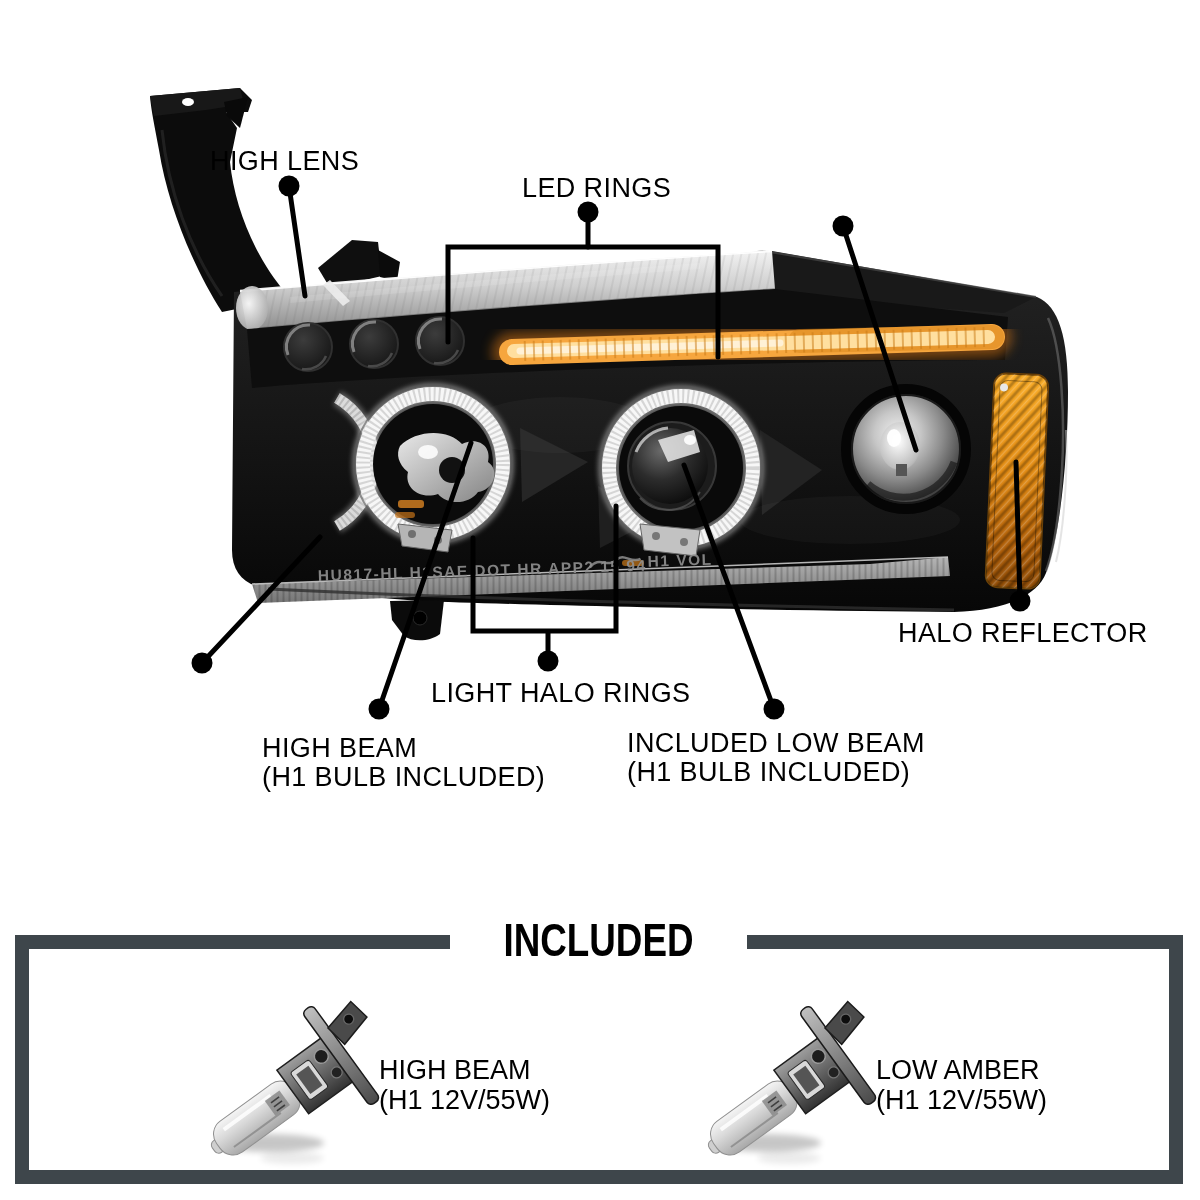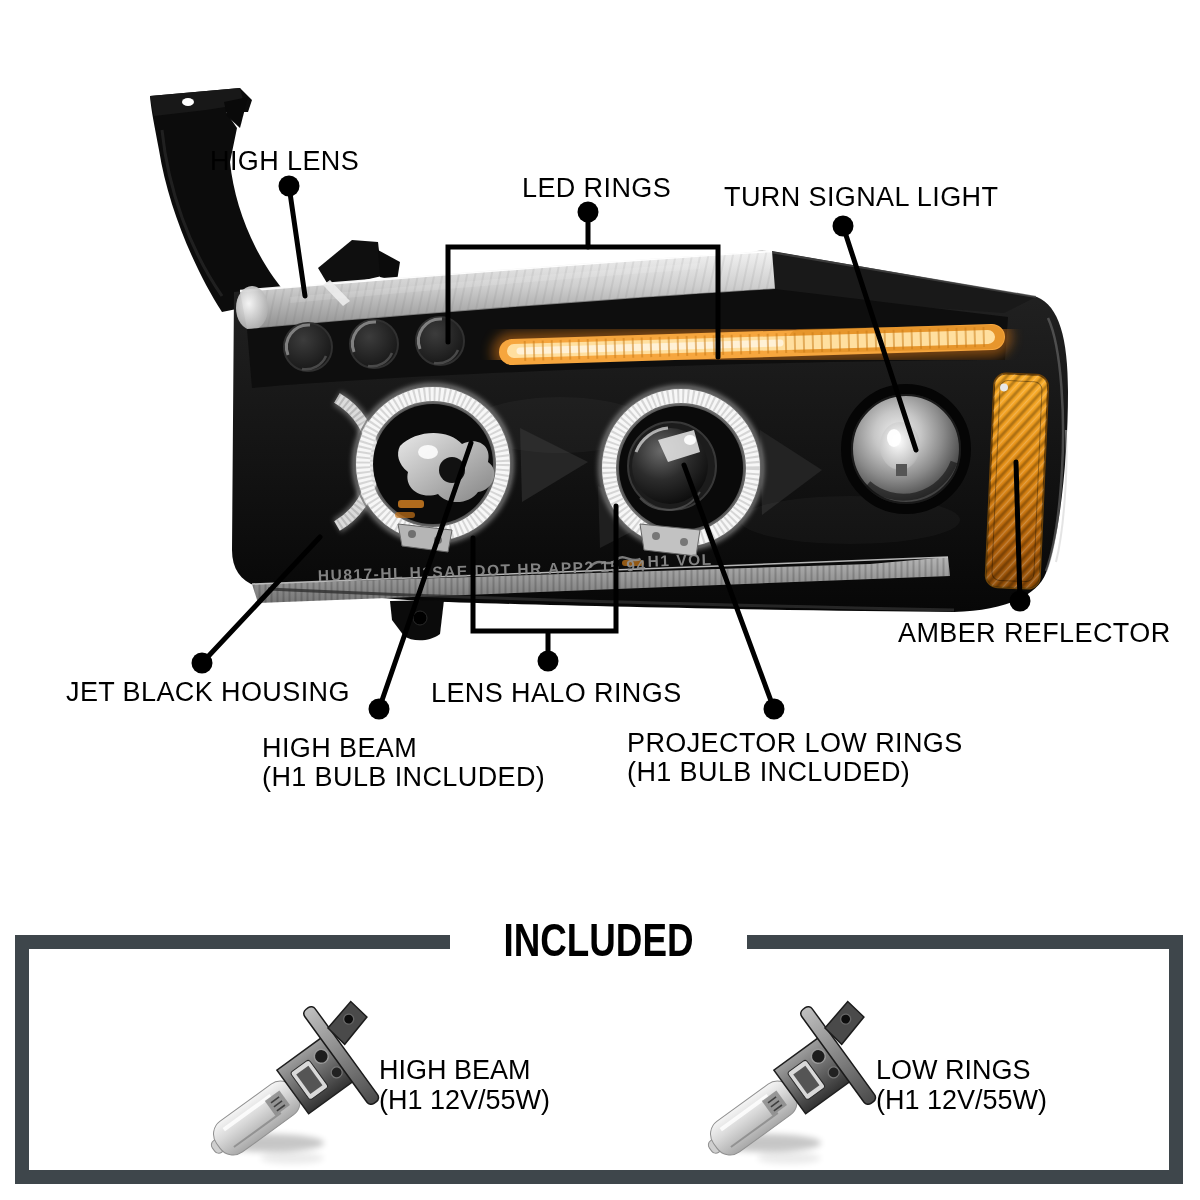--- a/index.html
+++ b/index.html
@@ -302,51 +302,49 @@
         <circle cx="379" cy="709" r="10.5"></circle>
       <circle cx="548" cy="661" r="10.5"></circle>
         <circle cx="774" cy="709" r="10.5"></circle>
     </g>
   </svg>
 
   <div class="callout-label" style="left:210px;top:146px">HIGH LENS</div>
 
   <div class="callout-label" style="left:522px;top:173px">LED RINGS</div>
 
-  <div class="callout-label" style="left:724px;top:182px">TURN SIGNAL LIGHT</div>
-
-  <div class="callout-label" style="left:898px;top:618px">AMBER REFLECTOR</div>
-
-  <div class="callout-label" style="left:66px;top:677px">JET BLACK HOUSING</div>
-
-  <div class="callout-label" style="left:431px;top:678px">LENS HALO RINGS</div>
+
+  <div class="callout-label" style="left:898px;top:618px">HALO REFLECTOR</div>
+
+
+  <div class="callout-label" style="left:431px;top:678px">LIGHT HALO RINGS</div>
 
   <div class="callout-block" style="left:262px;top:734px">
     <div>HIGH BEAM</div>
     <div>(H1 BULB INCLUDED)</div>
   </div>
 
   <div class="callout-block" style="left:627px;top:729px">
-    <div>PROJECTOR LOW RINGS</div>
+    <div>INCLUDED LOW BEAM</div>
     <div>(H1 BULB INCLUDED)</div>
   </div>
 
   <div class="inc-box"></div>
   <div class="inc-title-gap"></div>
   <div class="inc-title">INCLUDED</div>
 
   <svg class="bulb-svg" style="left:192px;top:1015px" width="200" height="160" viewBox="0 0 200 160">
     <use href="#h1-bulb-art"></use>
   </svg>
   <div class="bulb-label" style="left:379px;top:1055px">
     <div>HIGH BEAM</div>
     <div>(H1 12V/55W)</div>
   </div>
 
   <svg class="bulb-svg" style="left:689px;top:1015px" width="200" height="160" viewBox="0 0 200 160">
     <use href="#h1-bulb-art"></use>
   </svg>
   <div class="bulb-label" style="left:876px;top:1055px">
-    <div>LOW RINGS</div>
+    <div>LOW AMBER</div>
     <div>(H1 12V/55W)</div>
   </div>
 
 </div>
 
 </body></html>

